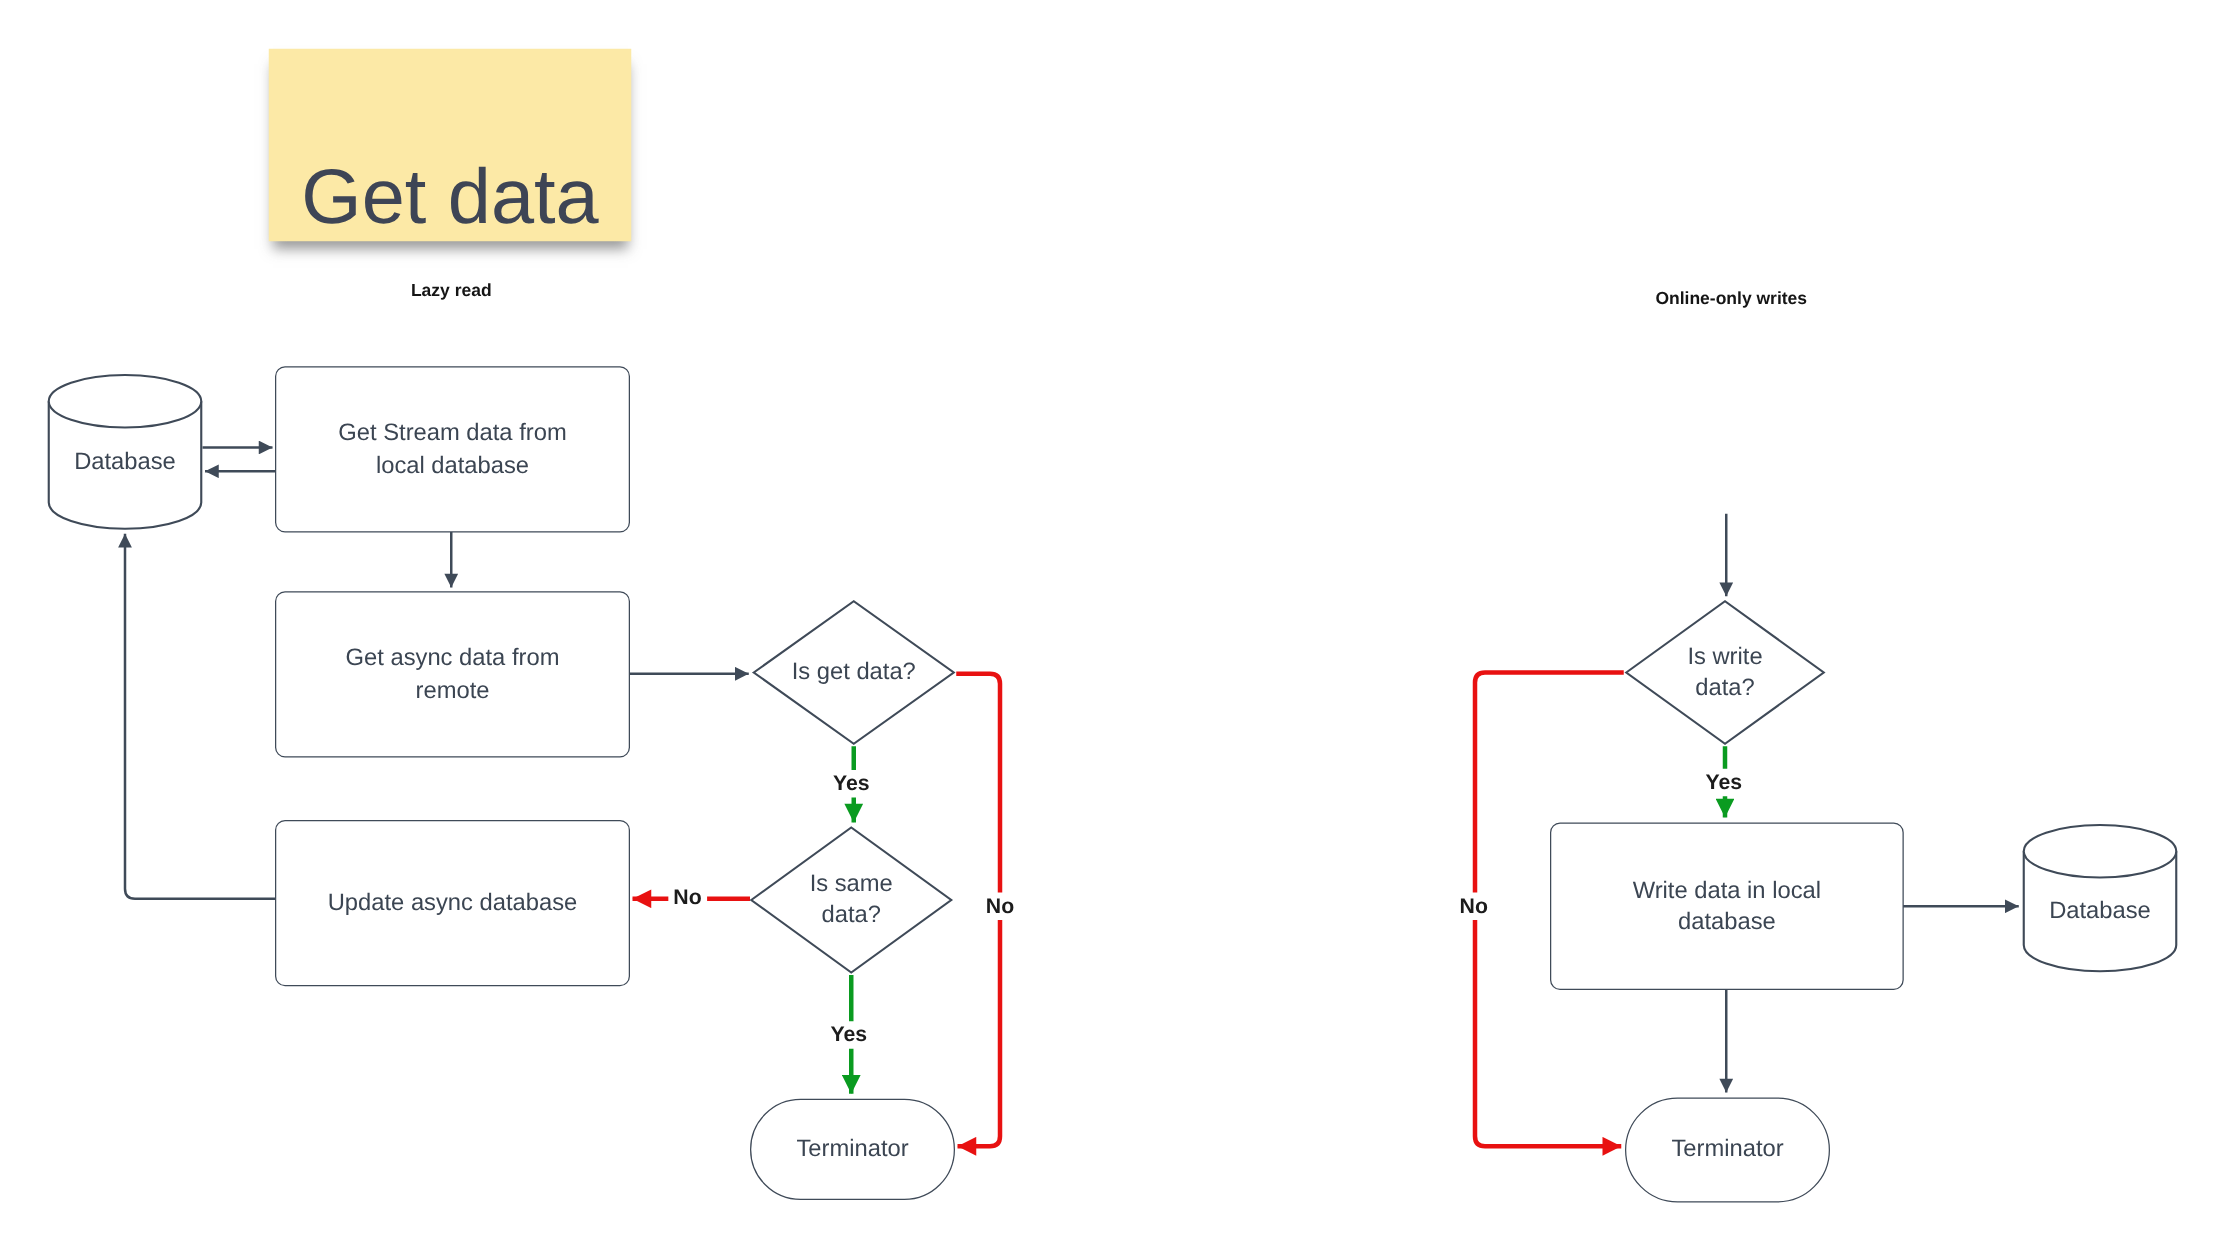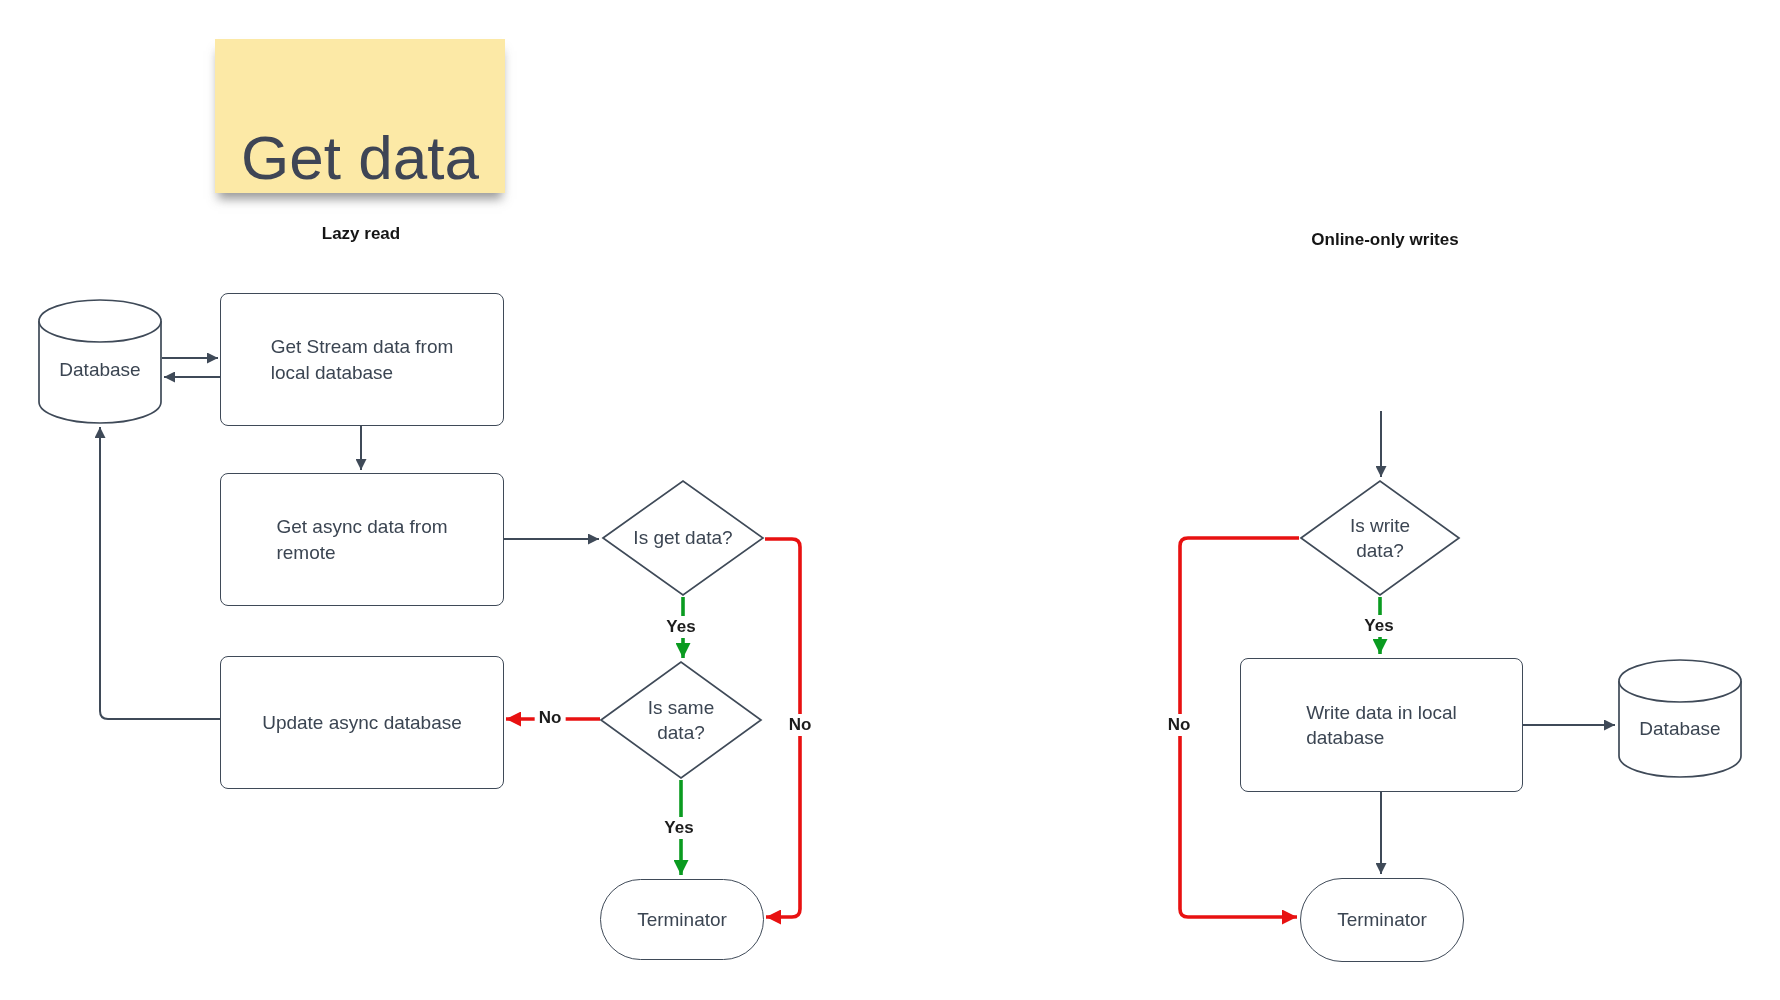--- a/index.html
+++ b/index.html
@@ -10,27 +10,27 @@
     --sticky:#fce9a6;
     --label:#1c1c1c;
   }
   html,body{margin:0;padding:0;background:#ffffff;}
   .canvas{
     position:relative;width:1780px;height:1000px;background:#ffffff;
     font-family:"Liberation Sans",sans-serif;overflow:hidden;
   }
   .canvas svg.wires{position:absolute;left:0;top:0;z-index:1;}
   .node{position:absolute;z-index:2;display:flex;align-items:center;justify-content:center;
-    color:var(--text);font-size:19px;line-height:1.32;white-space:pre-line;}
+    text-align:center;color:var(--text);font-size:19px;line-height:1.32;white-space:pre-line;}
   .proc{background:#ffffff;border:1.7px solid var(--stroke);border-radius:8px;}
   .term{background:#ffffff;border:1.7px solid var(--stroke);border-radius:42px;}
   .sticky{background:var(--sticky);box-shadow:0 9px 10px -3px rgba(70,70,70,.55);
     display:flex;align-items:flex-end;justify-content:center;z-index:2;position:absolute;}
   .sticky .ttl{font-size:62px;color:#3e4555;letter-spacing:0;}
-  .subtitle{position:absolute;z-index:2;transform:translateX(-50%);font-size:17px;font-weight:bold;
+  .subtitle{position:absolute;z-index:2;transform:translateX(-50%);font-size:14px;font-weight:bold;
     color:#151515;white-space:nowrap;}
   .freelabel{position:absolute;z-index:3;transform:translate(-50%,-50%);text-align:center;
     color:var(--text);font-size:19px;line-height:1.32;white-space:pre-line;}
   .edgelabel{position:absolute;z-index:3;transform:translate(-50%,-50%);font-size:17px;font-weight:bold;
     color:var(--label);background:#ffffff;padding:1px 4px;white-space:nowrap;}
   .edge-dark{stroke:var(--stroke);stroke-width:2;fill:none;}
   .edge-red{stroke:var(--red);stroke-width:3.6;fill:none;}
   .edge-green{stroke:var(--green);stroke-width:3.6;fill:none;}
   .shape-fill{fill:#ffffff;stroke:var(--stroke);stroke-width:1.7;}
   #mh-dark path{fill:var(--stroke);}

